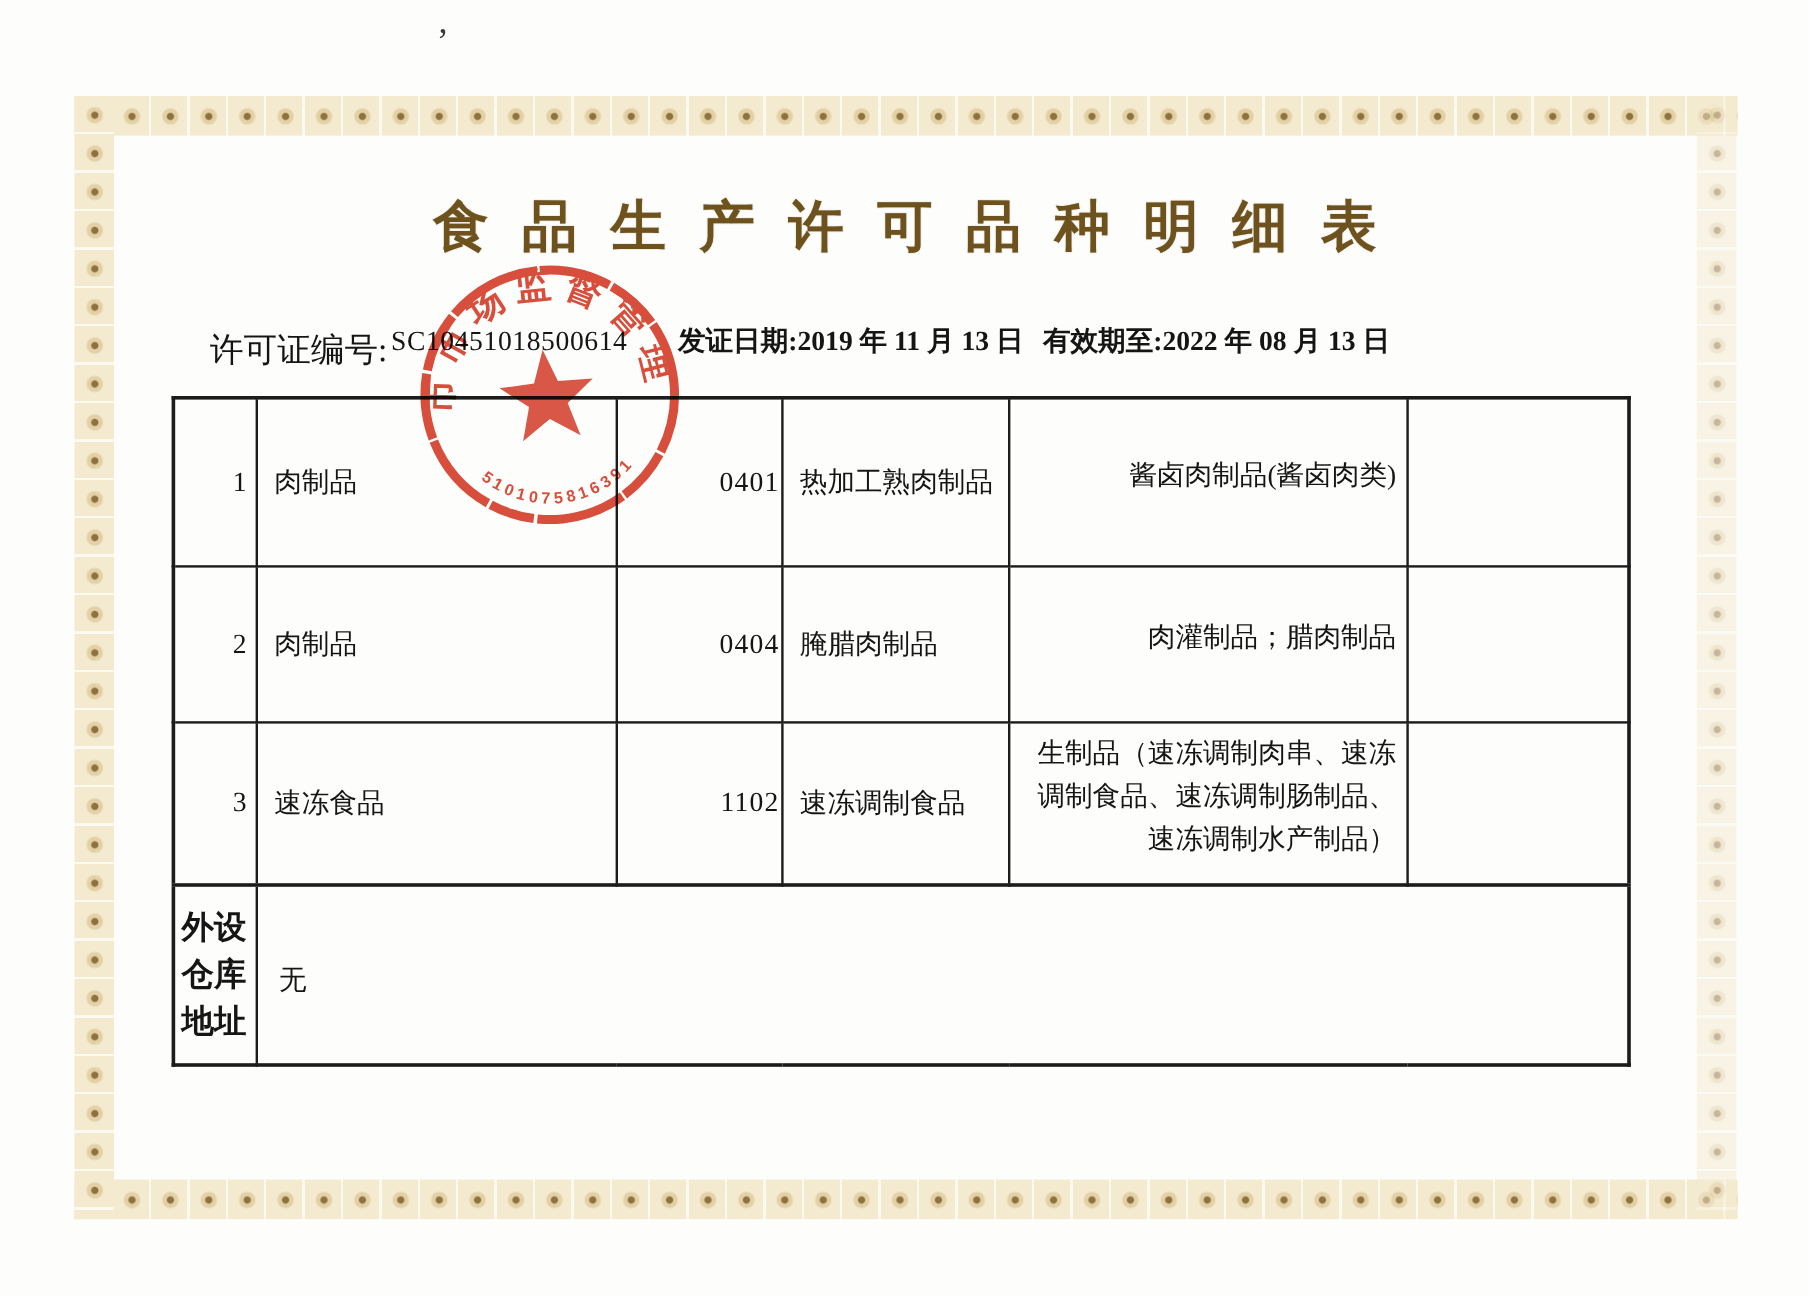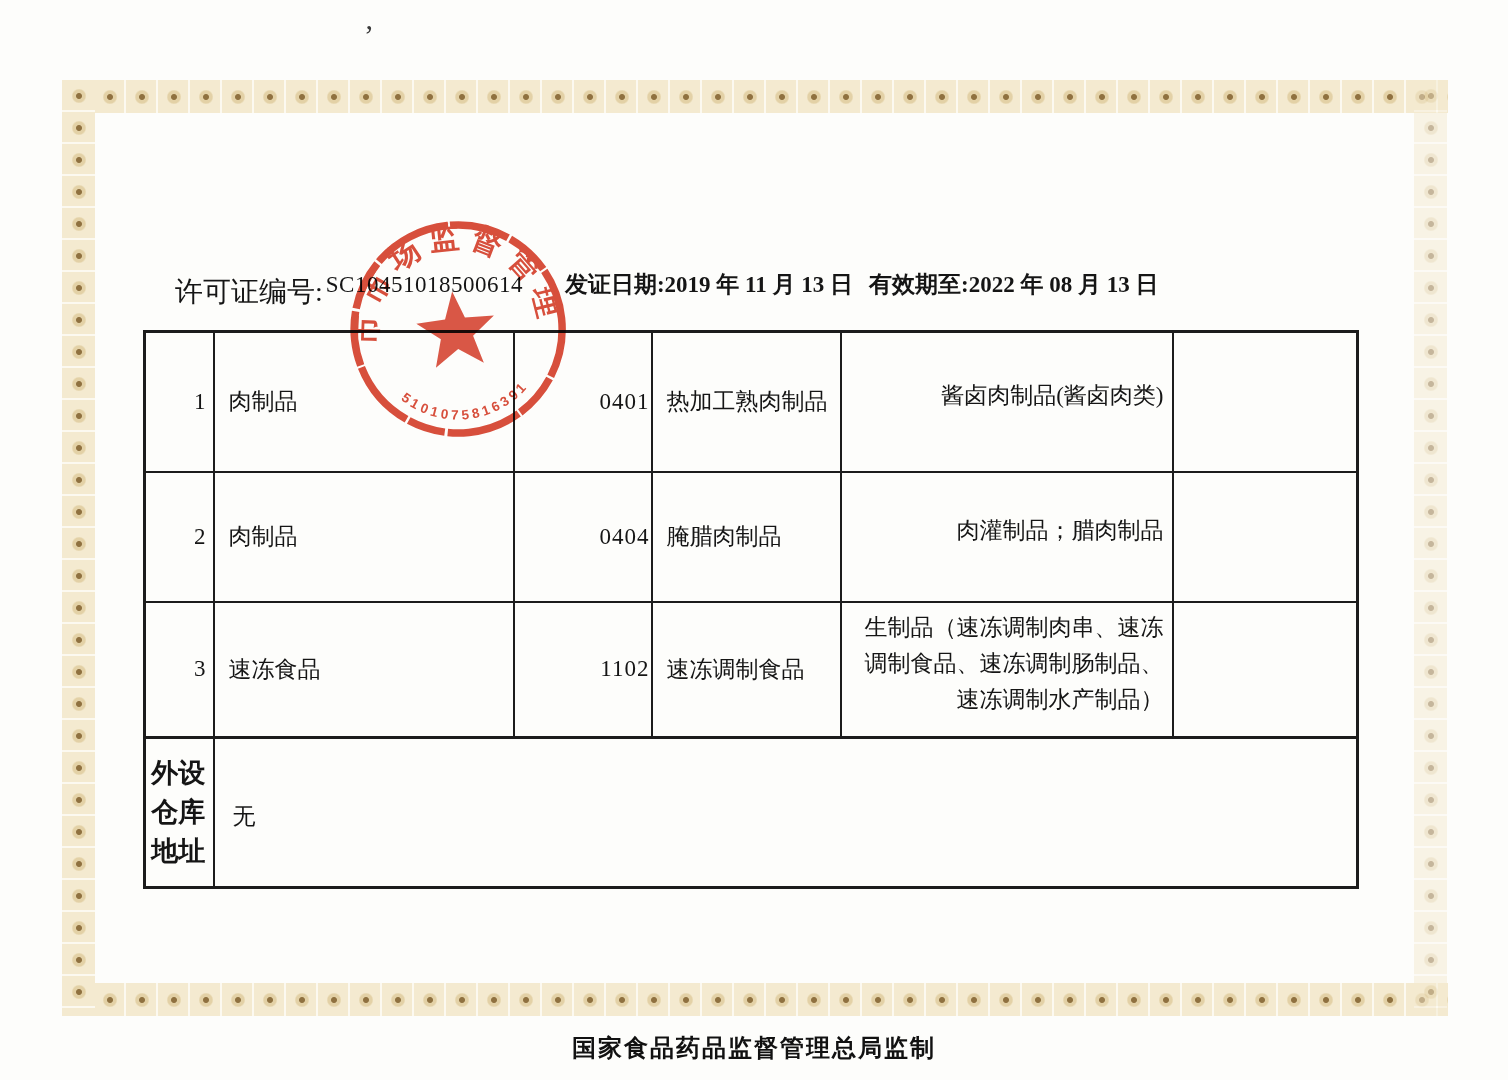--- a/index.html
+++ b/index.html
@@ -82,20 +82,21 @@
 
 <div class="page">
 
   <div class="b-strip b-h b-top"></div>
   <div class="b-strip b-h b-bottom"></div>
   <div class="b-strip b-v b-left"></div>
   <div class="b-strip b-v b-right"></div>
 
   <div class="stray">’</div>
 
+  <div class="title">食品生产许可品种明细表</div>
 
   <div class="license-line">
     <span class="lic-label">许可证编号:</span><span class="lic-number">SC10451018500614</span><span class="lic-issue">发证日期:2019 年 11 月 13 日</span><span class="lic-valid">有效期至:2022 年 08 月 13 日</span>
   </div>
 
   <table class="items">
     <colgroup>
       <col style="width:69px">
         <col style="width:300px">
         <col style="width:138px">
@@ -145,15 +146,14 @@
     <circle cx="126" cy="124" r="104" fill="none" stroke="#d6402c" stroke-width="7.5" stroke-dasharray="60 2.5 45 2 75 3 38 2.5 70 2 55 3 50 2.5 80 2"></circle>
     <polygon fill="#d6402c" fill-opacity="0.95" points="124,86 134,113.2 163,114.3 140.2,132.3 148.1,160.2 124,144 99.9,160.2 107.8,132.3 85,114.3 114,113.2"></polygon>
     <text font-size="30" font-weight="bold" fill="#d6402c" letter-spacing="9">
       <textPath href="#arcTop" startOffset="50%" text-anchor="middle">市市场监督管理</textPath>
     </text>
     <text font-size="13.5" font-weight="bold" fill="#d6402c" letter-spacing="3.5">
       <textPath href="#arcBottom" startOffset="50%" text-anchor="middle">5101075816391</textPath>
     </text>
   </svg>
 
-  <div class="footer">国家食品药品监督管理总局监制</div>
 
 </div>
 
 </body></html>

